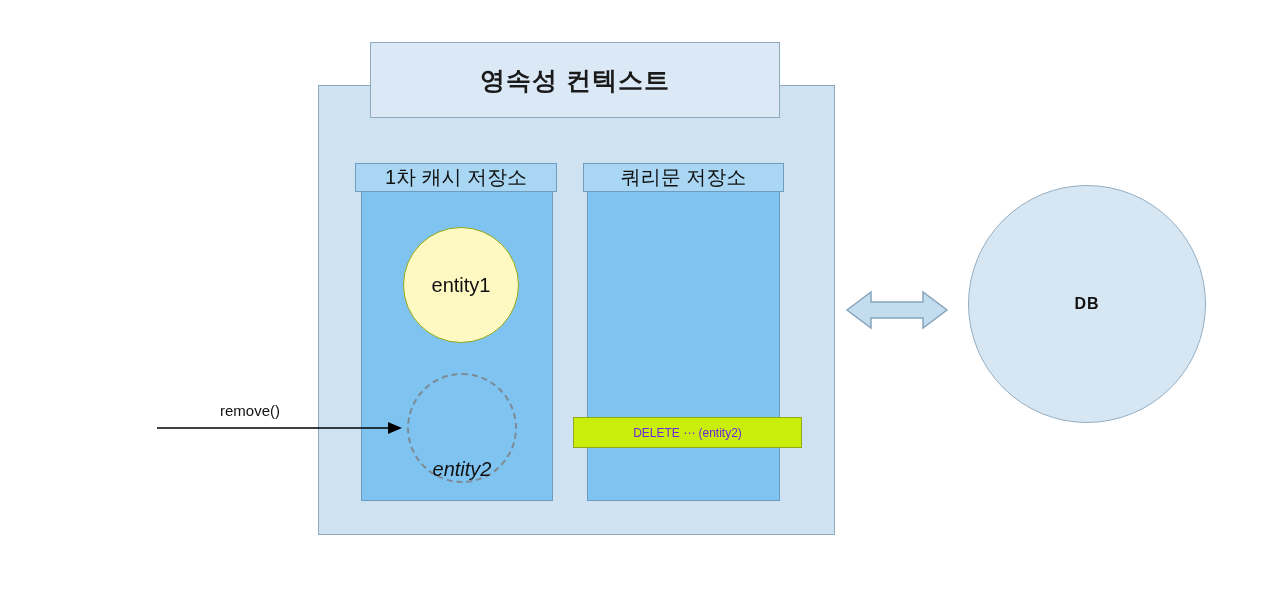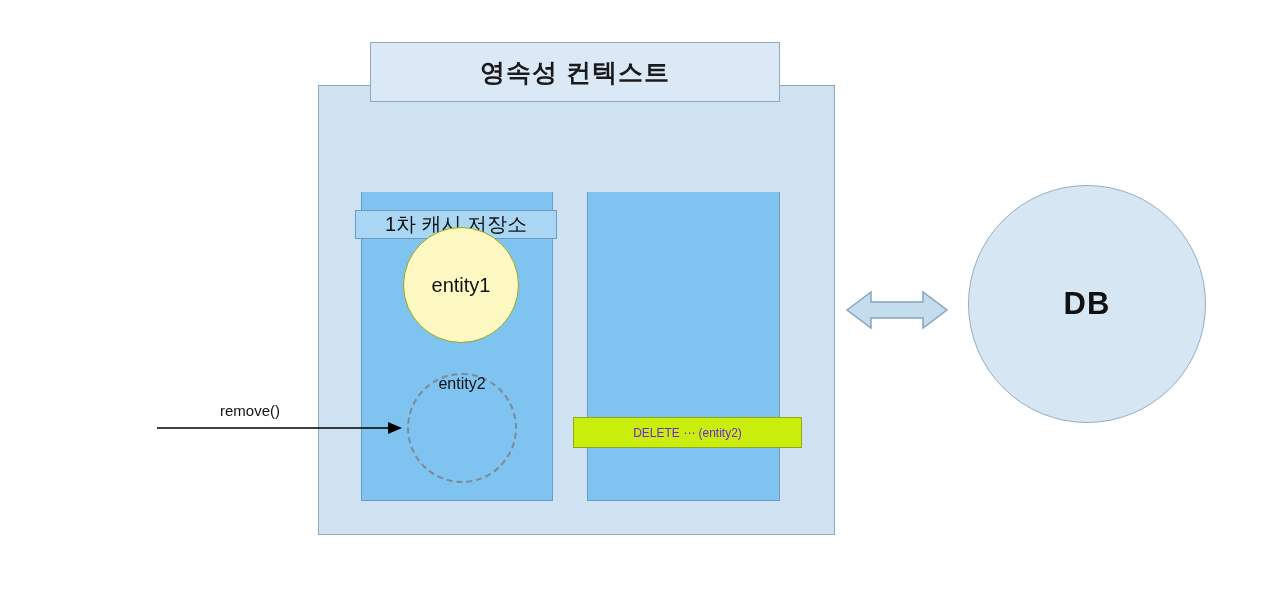--- a/index.html
+++ b/index.html
@@ -17,35 +17,35 @@
   }
   .abs { position: absolute; box-sizing: border-box; }
 
   
   .outer-box {
     left: 318px; top: 85px; width: 517px; height: 450px;
     background: #cfe2f1;
     border: 1px solid #8fa9bd;
   }
   .title-box {
-    left: 370px; top: 42px; width: 410px; height: 60px;
+    left: 370px; top: 42px; width: 410px; height: 76px;
     background: #dbe9f6;
     border: 1px solid #8fa9bd;
     display: flex; align-items: center; justify-content: center;
     font-size: 25px; font-weight: bold; color: #1a1a1a;
     letter-spacing: 1px;
   }
 
   
   .store-header {
     height: 29px;
     background: #a9d6f3;
     border: 1px solid #6d9cbf;
     display: flex; align-items: center; justify-content: center;
-    font-size: 20px; color: #111; margin-top: 47px;
+    font-size: 20px; color: #111;
   }
   .store-body {
     background: #7fc3f0;
     border: 1px solid #6d9cbf;
     border-top: none;
   }
   .cache-header { left: 355px; top: 163px; width: 202px; }
   .cache-body   { left: 361px; top: 192px; width: 192px; height: 309px; }
   .query-header { left: 583px; top: 163px; width: 201px; }
   .query-body   { left: 587px; top: 192px; width: 193px; height: 309px; }
@@ -57,22 +57,22 @@
     background: #fef9c3;
     border: 1px solid #93a818;
     display: flex; align-items: center; justify-content: center;
     font-size: 20px; color: #111;
   }
   .entity2-circle {
     left: 407px; top: 373px; width: 110px; height: 110px;
     border-radius: 50%;
     background: transparent;
     border: 2px dashed #7d8a95;
-    display: flex; align-items: flex-start; justify-content: center;
-    font-size: 16px; color: #111;
+    display: flex; align-items: flex-end; justify-content: center;
+    font-size: 20px; color: #111; font-style: italic;
   }
 
   
   .remove-label {
     left: 220px; top: 402px;
     font-size: 15px; color: #111;
   }
   .remove-arrow { left: 157px; top: 419px; }
 
   
@@ -89,41 +89,44 @@
 
   
   .db-circle {
     left: 968px; top: 185px; width: 238px; height: 238px;
     border-radius: 50%;
     background: #d6e6f3;
     border: 1px solid #93aec3;
     display: flex; align-items: center; justify-content: center;
   }
   .db-label {
-    font-size: 31px; font-weight: bold; color: #111;
+    font-size: 16px; font-weight: bold; color: #111;
     letter-spacing: 1px;
   }
 </style>
 </head>
 <body>
 
 <div class="canvas">
 
   <div class="abs outer-box"></div>
 
   <div class="abs title-box">
     <span>영속성 컨텍스트</span>
   </div>
 
   <div class="abs store-body cache-body"></div>
   <div class="abs store-header cache-header">
     <span>1차 캐시 저장소</span>
   </div>
 
   <div class="abs store-body query-body"></div>
+  <div class="abs store-header query-header">
+    <span>쿼리문 저장소</span>
+  </div>
 
   <div class="abs entity1-circle">
     <span>entity1</span>
   </div>
 
   <div class="abs entity2-circle">
     <span>entity2</span>
   </div>
 
   <div class="abs remove-label">remove()</div>

